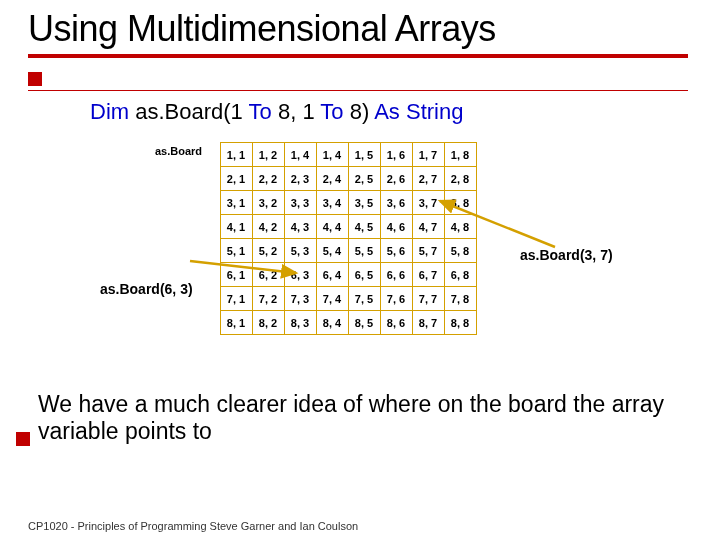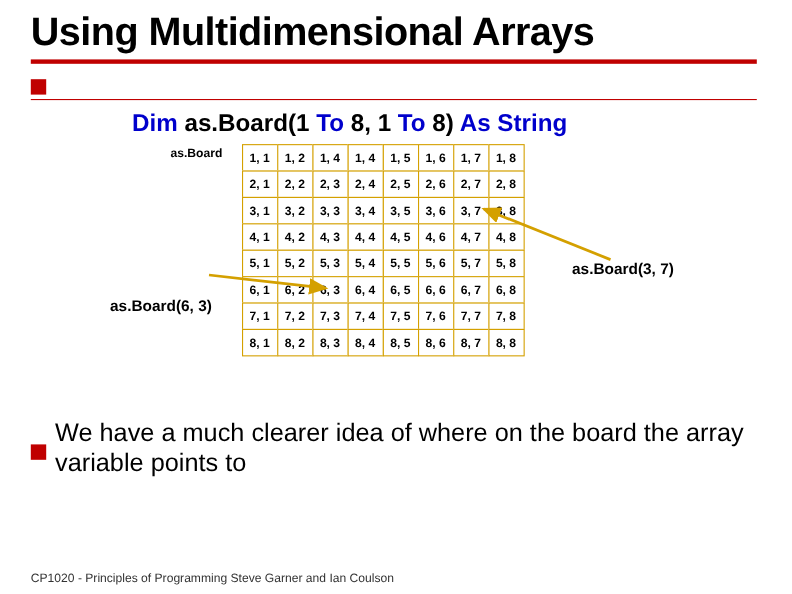--- a/index.html
+++ b/index.html
@@ -6,21 +6,21 @@
   body {
     width: 720px;
     height: 540px;
     background: #fff;
     font-family: Arial, Helvetica, sans-serif;
     position: relative;
     overflow: hidden;
   }
   .title {
     font-family: "Arial Black", Arial, sans-serif;
-    font-weight: 700;
+    font-weight: 400;
     font-size: 36px;
     line-height: 1.05;
     padding: 10px 0 6px 28px;
     letter-spacing: -0.5px;
   }
   .title-rule {
     height: 4px;
     background: #c00000;
     margin: 0 0 14px 28px;
     width: 660px;
@@ -43,23 +43,23 @@
     color: #000;
   }
   .bullet-rule {
     height: 1px;
     background: #c00000;
     margin: 2px 0 8px 28px;
     width: 660px;
   }
   .dim-line {
     font-size: 22px;
-    padding-left: 120px;
-    margin-bottom: 3px;
-    font-weight: bold;
+    padding-left: 90px;
+    margin-bottom: 14px;
+    font-weight: normal;
   }
   .dim-kw { color: #0000cc; }
   .board-area {
     position: relative;
     height: 250px;
   }
   .as-board-lbl {
     position: absolute;
     left: 155px;
     top: 6px;
@@ -100,22 +100,22 @@
   }
   .label-37 {
     position: absolute;
     left: 520px;
     top: 108px;
     font-size: 14px;
     font-weight: bold;
   }
   .bullet-row2 {
     display: flex;
-    align-items: center;
-    padding-left: 28px;
+    align-items: flex-end;
+    padding-left: 16px;
     margin-top: 2px;
   }
   .bullet-sq2 {
     width: 14px;
     height: 14px;
     background: #c00000;
     margin-right: 8px;
     margin-top: 8px;
     flex-shrink: 0;
   }

